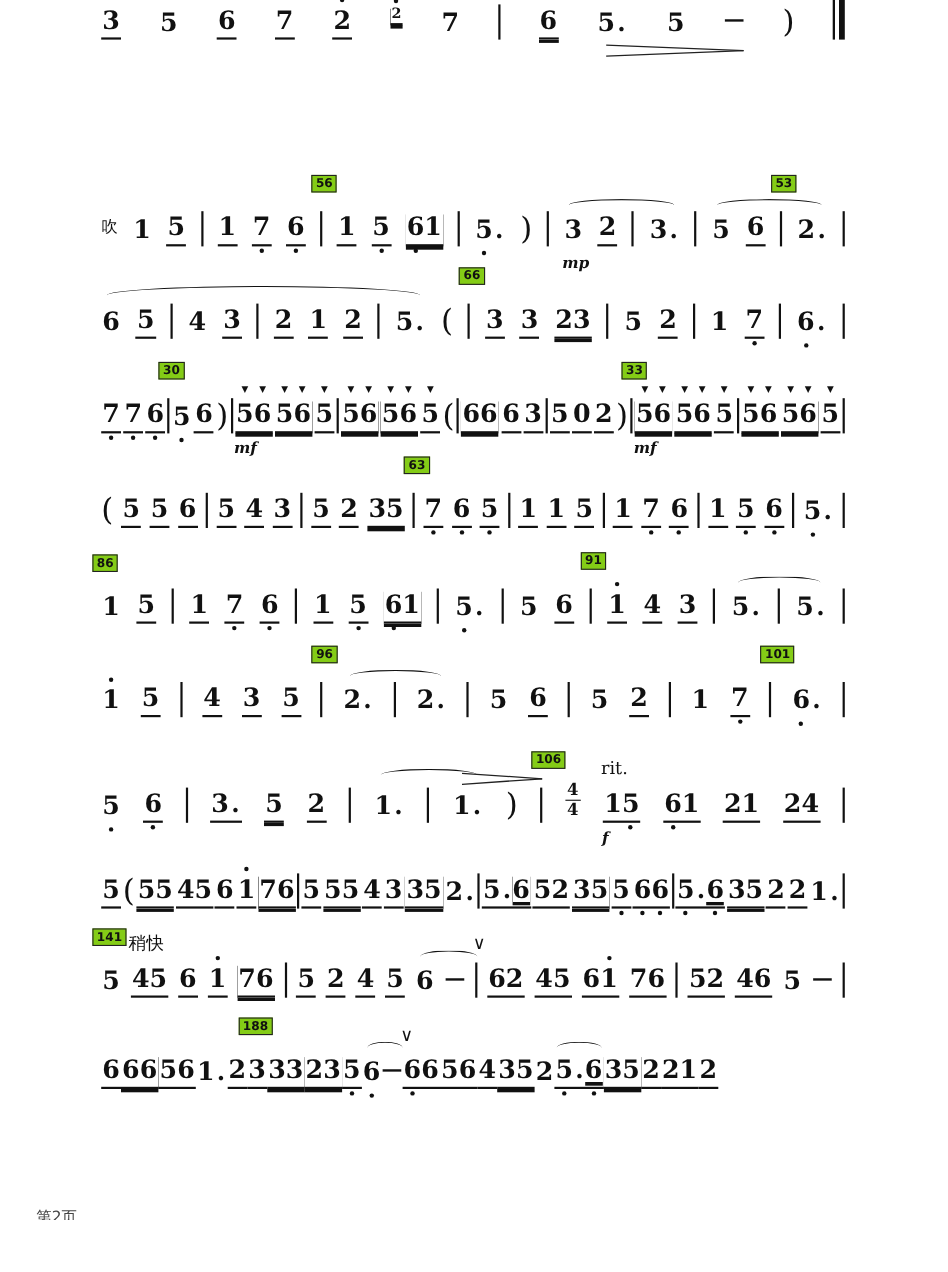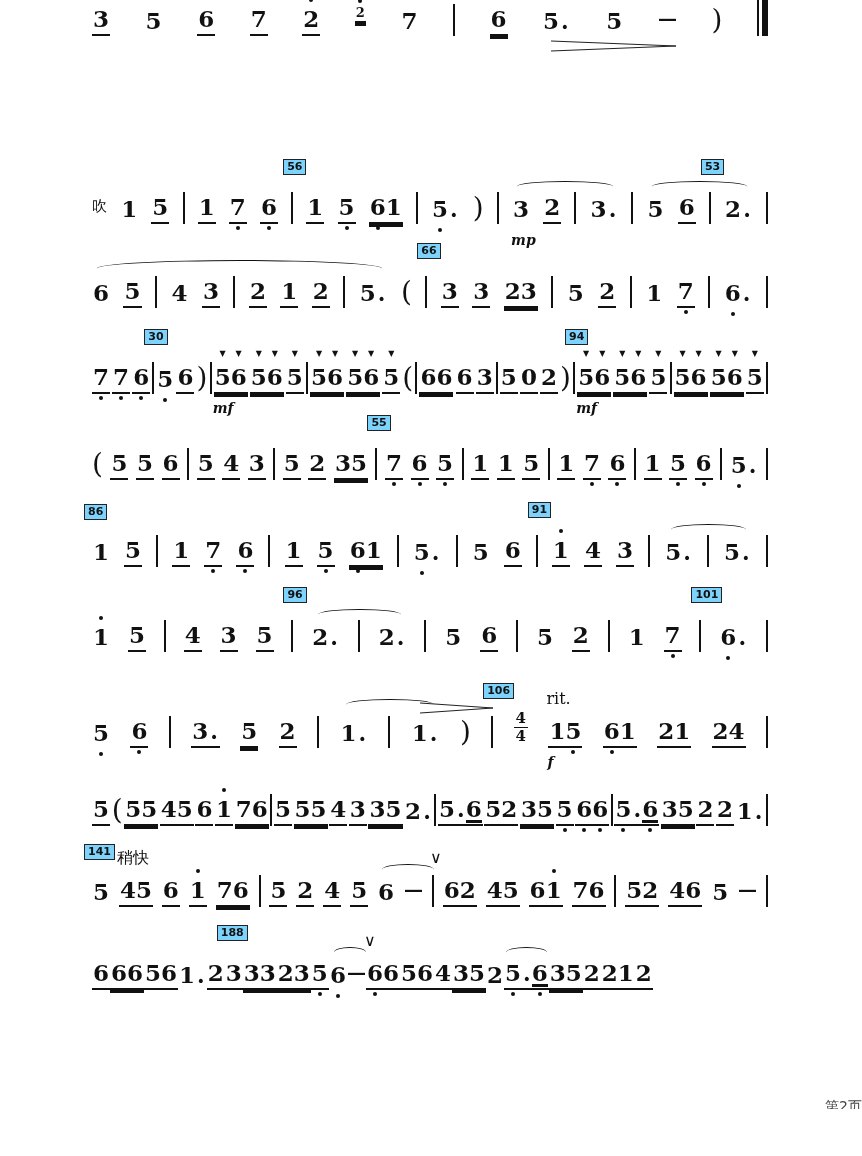--- a/index.html
+++ b/index.html
@@ -36,30 +36,30 @@
   .bar.final{width:11px;background:linear-gradient(90deg,#111 0 2.5px,#fff 2.5px 5.5px,#111 5.5px 11px);height:36px;}
   .paren{font-size:28px;font-weight:normal;line-height:1;margin-bottom:2px;color:#111;}
   .dashnote{font-weight:bold;font-size:19px;margin-bottom:7px;}
   .lyric{font-family:"DejaVu Sans",sans-serif;font-size:15px;margin-bottom:8px;}
   .ts{display:inline-flex;flex-direction:column;align-items:center;margin-bottom:2px;
       font-weight:bold;font-size:15px;line-height:1.15;}
   .ts .num{border-bottom:1.5px solid #111;padding:0 2px;}
   .ts .den{padding:0 2px;}
   .boxnum{position:absolute;top:-33px;left:-8px;border:1.2px solid #222;padding:0 3px;
       font-family:"DejaVu Sans",sans-serif;font-size:11px;font-weight:bold;line-height:1.3;
-      background:#7dd3fc;white-space:nowrap;z-index:3;}
+      background:#84cc16;white-space:nowrap;z-index:3;}
   .abovetxt{position:absolute;top:-27px;left:-2px;font-size:16px;white-space:nowrap;z-index:2;}
   .belowtxt{position:absolute;bottom:-24px;left:-1px;font-style:italic;font-weight:bold;
       font-size:14px;white-space:nowrap;}
   .arc{position:absolute;border-top:1.8px solid #111;border-radius:50%;z-index:1;}
   .hair{position:absolute;z-index:1;}
   .grace{margin-bottom:13px;padding-bottom:2px;}
   .grace .note{font-size:13px;min-width:8px;padding-top:1px;}
   #footer-clip{position:absolute;left:0;right:0;top:1096px;height:13px;overflow:hidden;
-      text-align:right;padding-left:33px;}
+      text-align:left;padding-left:33px;}
   #footer-clip .ft{font-family:"DejaVu Sans",sans-serif;font-size:14px;color:#444;}
 </style>
 </head>
 <body>
 
 <div id="sheet">
   <div id="footer-clip">
     <span class="ft">第2页</span>
   </div>
 <div class="music-line">
@@ -257,21 +257,21 @@
         <span class="note">5</span>
       </span>
       <span class="grp u1">
         <span class="note">0</span>
       </span>
       <span class="grp u1">
         <span class="note">2</span>
       </span>
       <span class="paren">)</span>
       <span class="bar">
-        <span class="boxnum">94</span>
+        <span class="boxnum">33</span>
       </span>
       <span class="grp u2">
         <span class="note acc">5</span>
         <span class="note acc">6</span>
         <span class="belowtxt">mf</span>
       </span>
       <span class="grp u2">
         <span class="note acc">5</span>
         <span class="note acc">6</span>
       </span>
@@ -318,21 +318,21 @@
         <span class="note">5</span>
       </span>
       <span class="grp u1">
         <span class="note">2</span>
       </span>
       <span class="grp u2">
         <span class="note">3</span>
         <span class="note">5</span>
       </span>
       <span class="bar">
-        <span class="boxnum">55</span>
+        <span class="boxnum">63</span>
       </span>
       <span class="grp u1">
         <span class="note db">7</span>
       </span>
       <span class="grp u1">
         <span class="note db">6</span>
       </span>
       <span class="grp u1">
         <span class="note db">5</span>
       </span>

